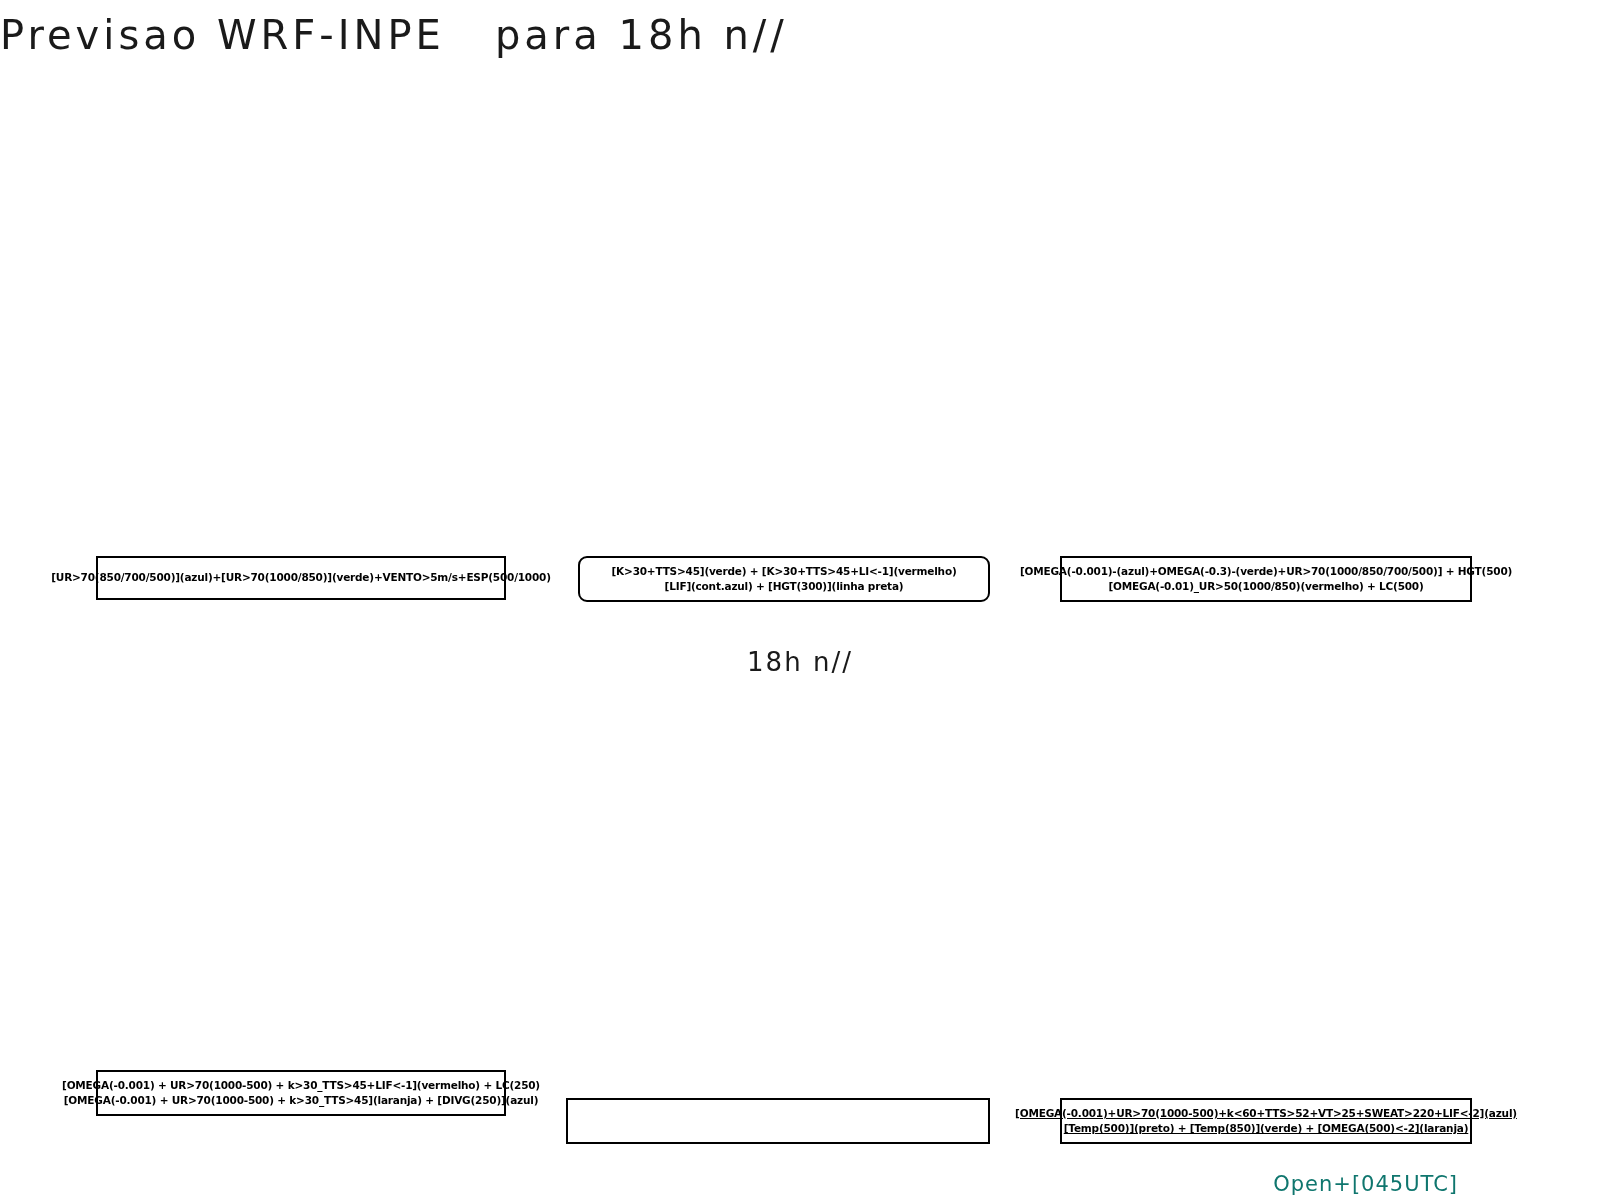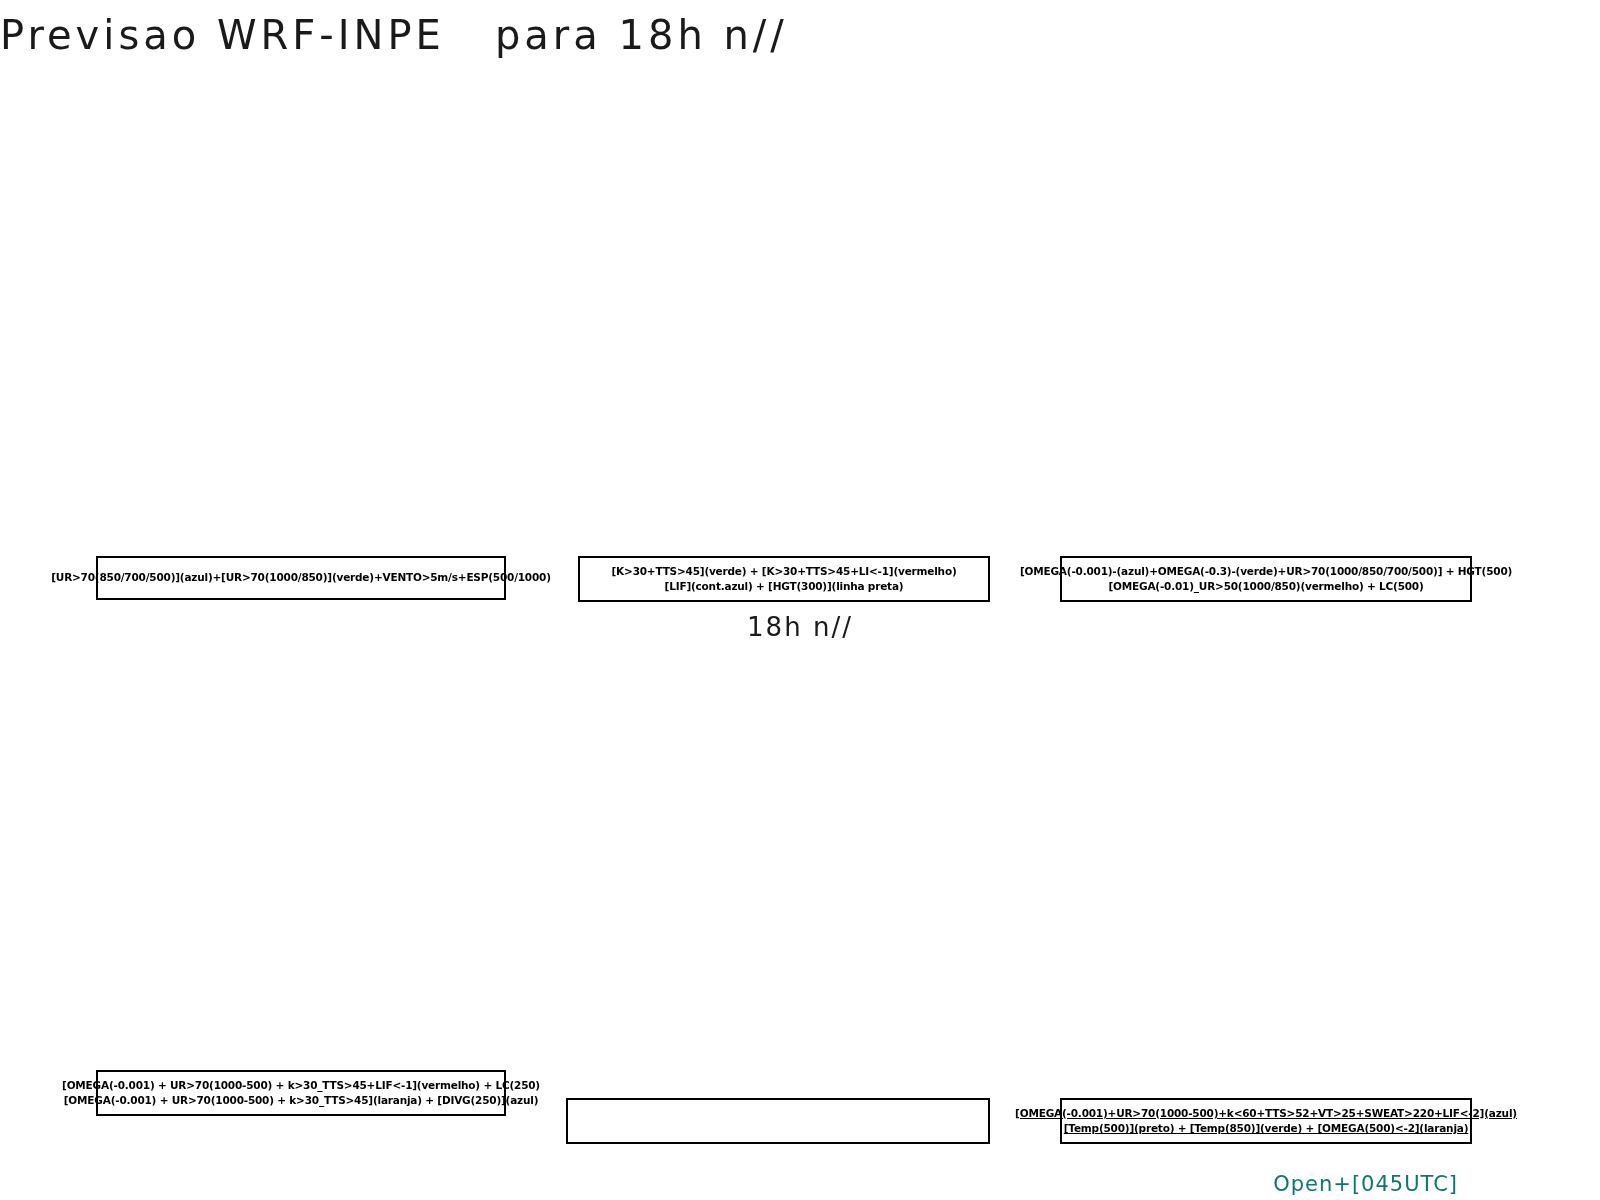--- a/index.html
+++ b/index.html
@@ -25,21 +25,21 @@
     font-family: "DejaVu Sans", sans-serif;
     font-size: 40px;
     font-weight: 400;
     letter-spacing: 4px;
     color: #1a1a1a;
     white-space: pre;
   }
 
   .subtitle {
     position: absolute;
-    top: 612px;
+    top: 647px;
     left: 0;
     width: 1600px;
     text-align: center;
     font-size: 26px;
     letter-spacing: 2px;
     color: #1a1a1a;
     white-space: pre;
   }
 
   .footer-note {
@@ -69,21 +69,21 @@
     font-weight: bold;
     line-height: 1.45;
     letter-spacing: -0.2px;
     white-space: nowrap;
     text-align: center;
     color: #000000;
   }
 
   
   #legend-0 { left: 96px;  top: 556px;  width: 410px; height: 44px; }
-  #legend-1 { left: 578px; top: 556px;  width: 412px; height: 46px; }
+  #legend-1 { left: 578px; top: 556px;  width: 412px; height: 46px; border-radius: 9px; }
   #legend-2 { left: 1060px;top: 556px;  width: 412px; height: 46px; align-items: center; }
 
   
   #legend-3 { left: 96px;  top: 1070px; width: 410px; height: 46px; }
   #legend-4 { left: 566px; top: 1098px; width: 424px; height: 46px; }
   #legend-5 { left: 1060px;top: 1098px; width: 412px; height: 46px; text-decoration: underline; }
 
   .panel-area {
     position: absolute;
     background: transparent;

